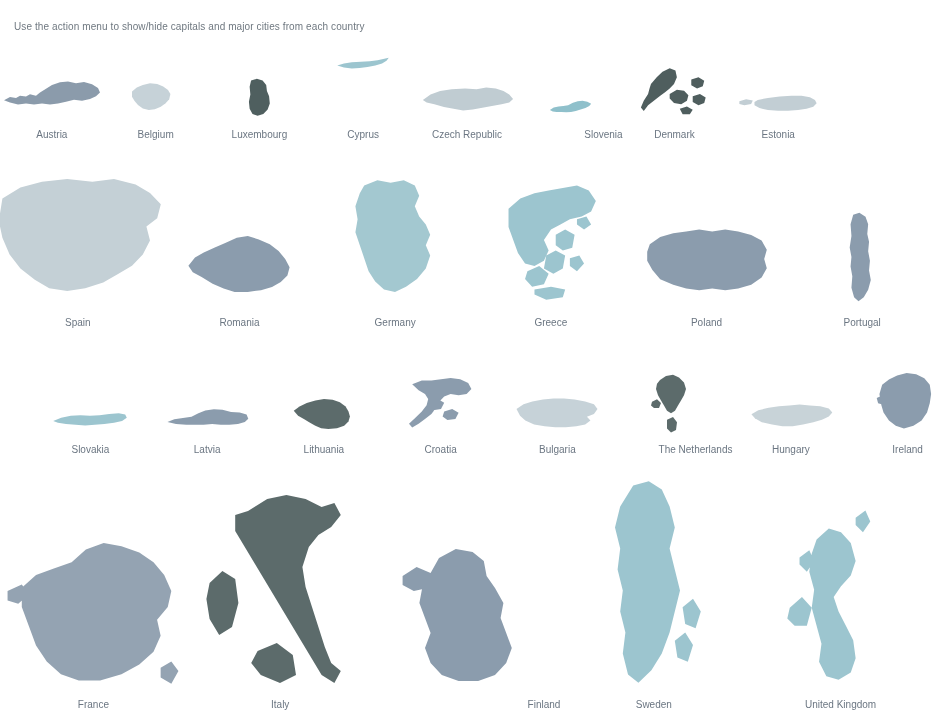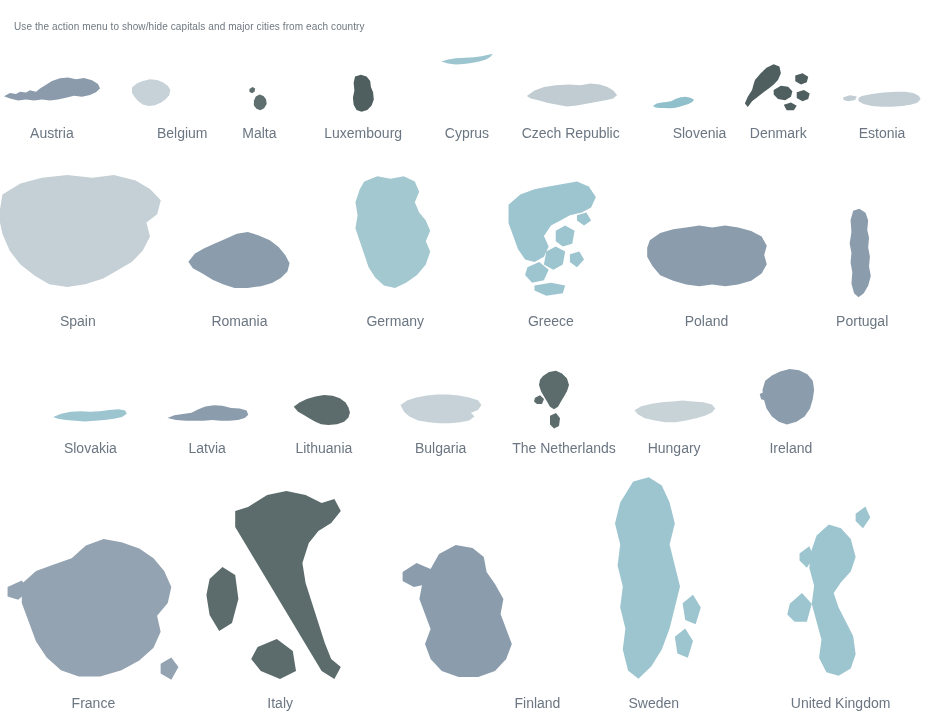--- a/index.html
+++ b/index.html
@@ -42,21 +42,21 @@
     display: flex;
     align-items: center;
     justify-content: center;
     width: 100%;
   }
   .shape-wrap svg {
     display: block;
     overflow: visible;
   }
   .label {
-    font-size: 14px;
+    font-size: 10px;
     color: #6b7682;
     text-align: center;
     white-space: nowrap;
     line-height: 1;
   }
   
   #row-1 { top: 50px;  height: 90px; }
   #row-2 { top: 163px; height: 165px; gap: 12px; }
   #row-3 { top: 352px; height: 103px; padding-left: 32px; }
   #row-4 { top: 470px; height: 240px; }
@@ -73,38 +73,30 @@
 
 <div class="row" id="row-1">
     <div class="cell" style="width: 11.1111%;">
       <div class="shape-wrap">
         <svg viewBox="0 0 100 100" width="100" height="46" preserveAspectRatio="none">
           <path d="M2,55 L8,48 L14,50 L18,45 L24,47 L28,42 L34,45 L38,38 L44,30 L50,22 L58,16 L66,14 L74,18 L82,15 L90,20 L96,28 L98,38 L94,46 L88,52 L80,56 L72,54 L64,58 L56,62 L48,64 L40,62 L32,64 L24,62 L16,64 L8,60 Z" fill="#8b9bab"></path>
         </svg>
       </div>
       <div class="label">Austria</div>
     </div>
-    <div class="cell" style="width: 11.1111%; align-items: flex-end;">
+    <div class="cell" style="width: 11.1111%;">
       <div class="shape-wrap">
         <svg viewBox="0 0 100 100" width="60" height="42" preserveAspectRatio="none">
           <path d="M10,30 L18,20 L28,14 L40,10 L52,12 L62,18 L70,26 L74,36 L72,48 L66,58 L58,66 L48,72 L38,74 L28,70 L20,62 L14,52 L10,42 Z" fill="#c6d2d8"></path>
         </svg>
       </div>
       <div class="label">Belgium</div>
     </div>
     <div class="cell" style="width: 11.1111%;">
       <div class="shape-wrap">
-        <svg viewBox="0 0 100 100" width="32" height="34" preserveAspectRatio="none">
-          <path d="M20,18 L30,12 L38,16 L36,26 L28,30 L20,26 Z M40,40 L52,34 L64,38 L72,48 L74,62 L66,74 L54,80 L42,76 L34,66 L34,52 Z" fill="#5f6e6e"></path>
-        </svg>
-      </div>
-      <div class="label">Malta</div>
-    </div>
-    <div class="cell" style="width: 11.1111%;">
-      <div class="shape-wrap">
         <svg viewBox="0 0 100 100" width="36" height="44" preserveAspectRatio="none">
           <path d="M28,8 L44,4 L60,8 L70,18 L72,32 L78,44 L80,60 L74,74 L62,84 L46,88 L32,84 L24,72 L22,56 L26,40 L24,22 Z" fill="#4f5f5f"></path>
         </svg>
       </div>
       <div class="label">Luxembourg</div>
     </div>
     <div class="cell" style="width: 11.1111%; gap: 42px;">
       <div class="shape-wrap">
         <svg viewBox="0 0 100 100" width="56" height="26" preserveAspectRatio="none">
           <path d="M4,48 L16,40 L30,36 L46,34 L62,32 L76,28 L88,22 L96,18 L92,30 L84,40 L72,48 L58,54 L44,58 L30,60 L16,56 Z" fill="#9cc5cf"></path>
@@ -215,20 +207,28 @@
     <div class="cell" style="width: 12.5%;">
       <div class="shape-wrap">
         <svg viewBox="0 0 100 100" width="72" height="42" preserveAspectRatio="none">
           <path d="M8,42 L16,32 L26,24 L38,18 L50,14 L62,16 L72,22 L80,32 L84,44 L86,56 L84,68 L78,78 L68,84 L56,86 L46,84 L38,78 L30,70 L22,62 L14,54 Z" fill="#5c6b6b"></path>
         </svg>
       </div>
       <div class="label">Lithuania</div>
     </div>
     <div class="cell" style="width: 12.5%;">
       <div class="shape-wrap">
+        <svg viewBox="0 0 100 100" width="80" height="62" preserveAspectRatio="none">
+          <path d="M14,18 L26,12 L38,12 L50,10 L62,8 L74,10 L84,16 L88,26 L82,34 L72,36 L62,34 L54,38 L48,46 L44,56 L38,66 L30,74 L22,82 L14,88 L10,82 L18,72 L26,62 L32,52 L34,42 L30,34 L22,28 Z M36,46 L46,42 L54,48 L50,58 L40,60 L34,54 Z M54,62 L64,58 L72,64 L68,74 L58,76 L52,70 Z" fill="#8b9cad"></path>
+        </svg>
+      </div>
+      <div class="label">Croatia</div>
+    </div>
+    <div class="cell" style="width: 12.5%;">
+      <div class="shape-wrap">
         <svg viewBox="0 0 100 100" width="88" height="48" preserveAspectRatio="none">
           <path d="M4,46 L12,36 L22,30 L34,26 L46,24 L58,24 L70,26 L82,30 L92,36 L96,46 L92,56 L84,62 L88,70 L82,78 L72,82 L60,84 L48,84 L36,82 L24,78 L14,70 L8,60 Z" fill="#c6d2d8"></path>
         </svg>
       </div>
       <div class="label">Bulgaria</div>
     </div>
     <div class="cell" style="width: 12.5%; align-items: flex-end;">
       <div class="shape-wrap">
         <svg viewBox="0 0 100 100" width="50" height="64" preserveAspectRatio="none">
           <path d="M22,14 L34,8 L48,6 L60,10 L70,18 L74,28 L70,38 L64,46 L58,54 L52,62 L44,66 L36,62 L30,54 L24,46 L18,38 L14,28 L16,20 Z M30,24 L40,20 L48,26 L44,34 L34,34 L28,30 Z M6,48 L16,44 L24,50 L20,58 L10,58 L4,54 Z M36,76 L48,72 L56,80 L54,92 L44,96 L36,90 Z" fill="#5c6b6b"></path>

